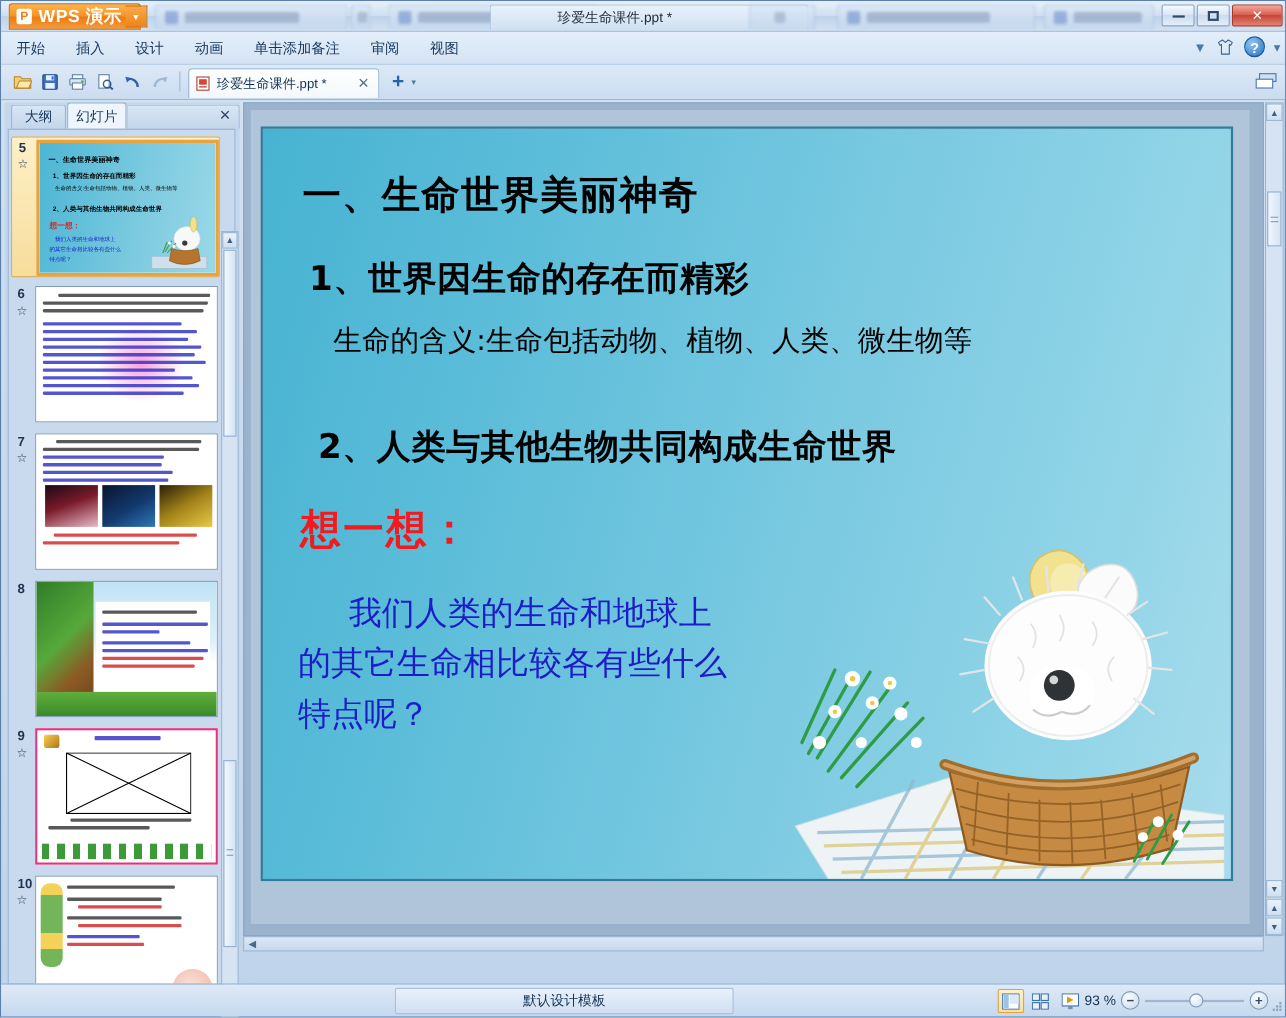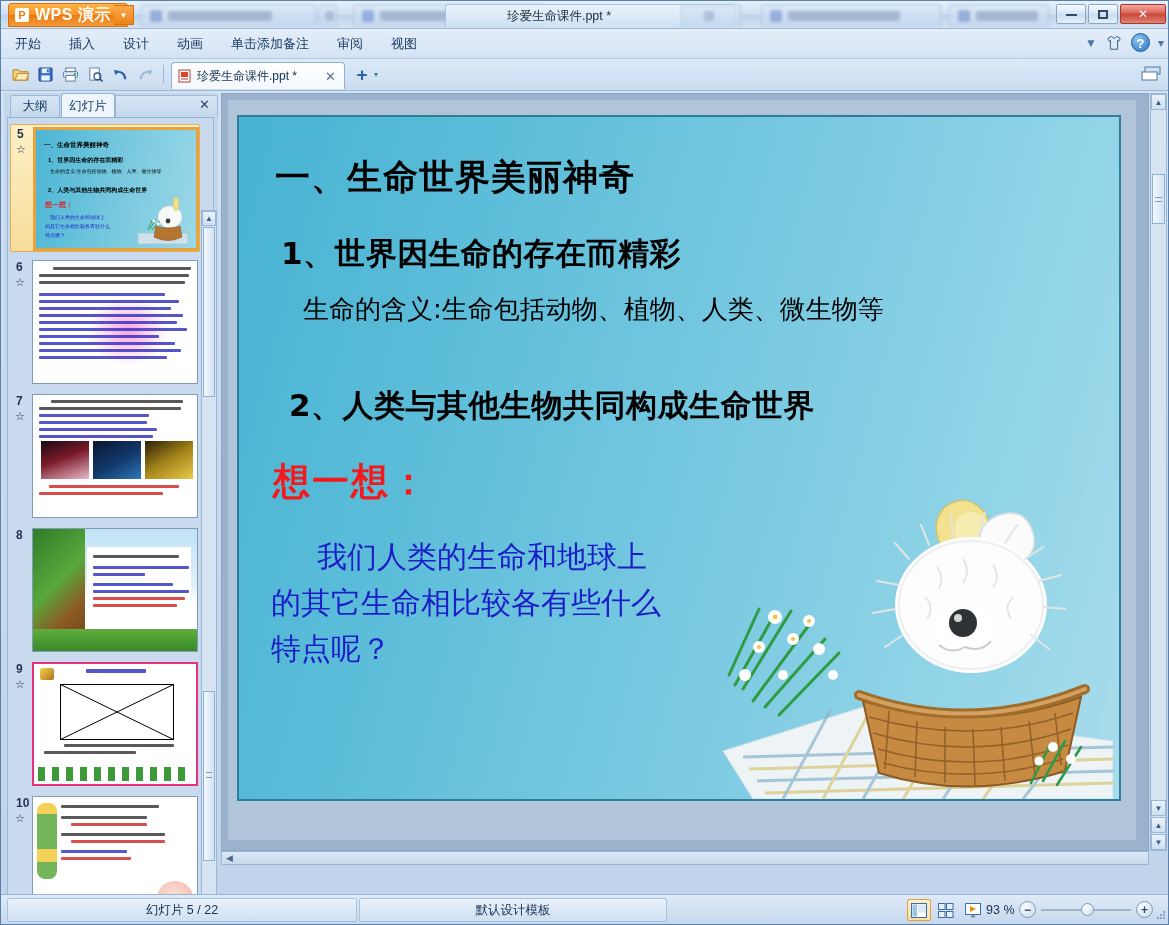--- a/index.html
+++ b/index.html
@@ -746,21 +746,20 @@
     <div class="sb-btn" style="bottom:34px;">▼</div>
     <div class="sb-btn" style="bottom:17px;">▲</div>
     <div class="sb-btn" style="bottom:0;">▼</div>
   </div>
 
   <div id="notes-splitter">
     <span class="leftarrow">◀</span>
   </div>
 
   <div id="statusbar">
-    <div class="sb-cell" id="sb-slideinfo">幻灯片 5 / 22</div>
     <div class="sb-cell" id="sb-template">默认设计模板</div>
 
     <div id="sb-views">
       <div class="vbtn active">
         <svg width="16" height="15" viewBox="0 0 16 15">
           <rect x="0.5" y="0.5" width="15" height="14" fill="#fdfdfd" stroke="#3b6fa8"></rect>
           <rect x="1.5" y="1.5" width="4.5" height="12" fill="#9cc3e8"></rect>
           <rect x="7" y="1.5" width="8" height="8" fill="#dbe9f7"></rect>
         </svg>
       </div>

